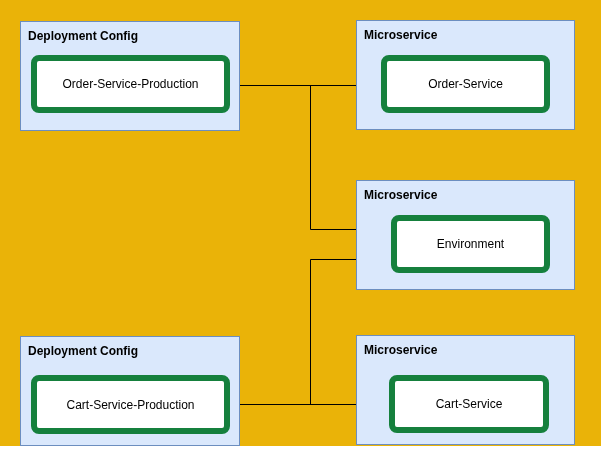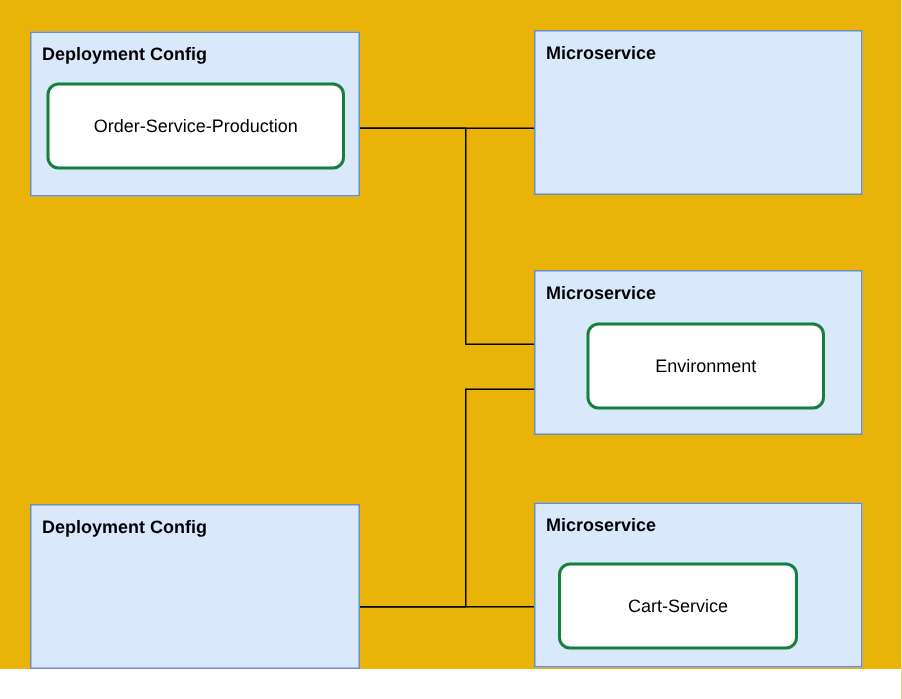--- a/index.html
+++ b/index.html
@@ -32,21 +32,21 @@
     padding: 7px 0 0 7px;
     font-size: 12px;
     font-weight: bold;
     line-height: 14px;
     white-space: nowrap;
   }
   .node {
     position: absolute;
     box-sizing: border-box;
     background: #ffffff;
-    border: 2px solid #15803d;
+    border: 6px solid #15803d;
     border-radius: 8px;
     display: flex;
     align-items: center;
     justify-content: center;
     font-size: 12px;
     line-height: 14px;
     text-align: center;
     white-space: nowrap;
   }
 </style>
@@ -84,23 +84,29 @@
   </div>
 
   <div class="group" style="left:356px; top:335px; width:219px; height:110px;">
     <div class="group-label">Microservice</div>
   </div>
 
   <div class="node" style="left:31px; top:55px; width:199px; height:58px;">
     <span>Order-Service-Production</span>
   </div>
 
+  <div class="node" style="left:381px; top:55px; width:169px; height:58px;">
+    <span>Order-Service</span>
+  </div>
 
   <div class="node" style="left:391px; top:215px; width:159px; height:58px;">
     <span>Environment</span>
   </div>
 
+  <div class="node" style="left:31px; top:375px; width:199px; height:59px;">
+    <span>Cart-Service-Production</span>
+  </div>
 
-  <div class="node" style="left:372px; top:375px; width:160px; height:58px;">
+  <div class="node" style="left:389px; top:375px; width:160px; height:58px;">
     <span>Cart-Service</span>
   </div>
 
 </div>
 
 </body></html>

